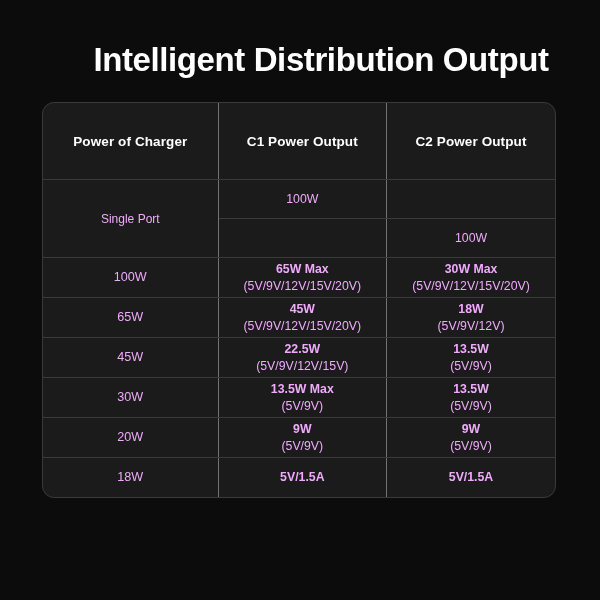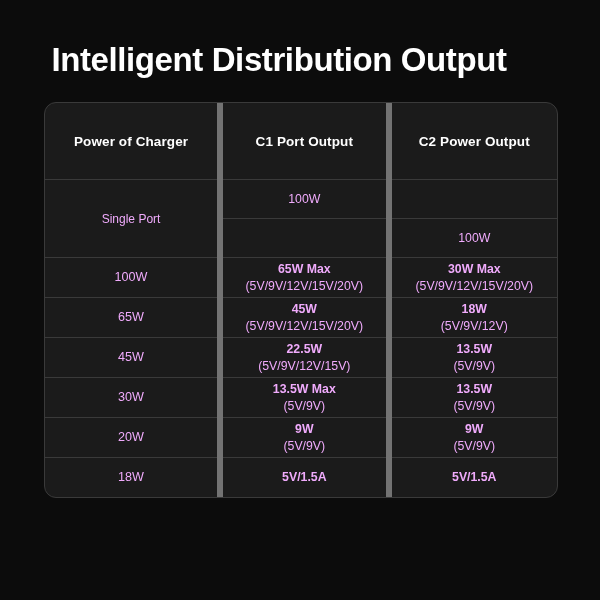--- a/index.html
+++ b/index.html
@@ -14,21 +14,21 @@
     color: #ffffff;
     overflow: hidden;
   }
   .page {
     width: 600px;
     height: 600px;
     box-sizing: border-box;
     padding: 34px 44px 28px 44px;
     display: flex;
     flex-direction: column;
-    align-items: flex-start;
+    align-items: flex-end;
   }
   .title {
     font-size: 33px;
     line-height: 1.22;
     font-weight: bold;
     letter-spacing: -0.4px;
     text-align: center;
     margin: 6px 0 22px 0;
     width: 470px;
   }
@@ -42,21 +42,21 @@
   table {
     width: 100%;
     border-collapse: collapse;
     table-layout: fixed;
   }
   col.c0 { width: 34.2%; }
   col.c1 { width: 32.9%; }
   col.c2 { width: 32.9%; }
 
   th, td {
-    border-right: 6px solid #737373;
+    border-right: 1px solid #737373;
     border-bottom: 1px solid #3a3a3a;
     text-align: center;
     vertical-align: middle;
     padding: 0;
   }
   th:last-child, td:last-child { border-right: none; }
 
   thead th {
     height: 76px;
     font-size: 13.5px;
@@ -95,21 +95,21 @@
   <div class="table-wrap">
     <table>
       <colgroup>
         <col class="c0">
         <col class="c1">
         <col class="c2">
       </colgroup>
       <thead>
         <tr>
           <th>Power of Charger</th>
-          <th>C1 Port Output</th>
+          <th>C1 Power Output</th>
           <th>C2 Power Output</th>
         </tr>
       </thead>
       <tbody>
 
         <tr class="sp-row">
           <td class="sp-label" rowspan="2">Single Port</td>
           <td>100W</td>
           <td class="empty"></td>
         </tr>

